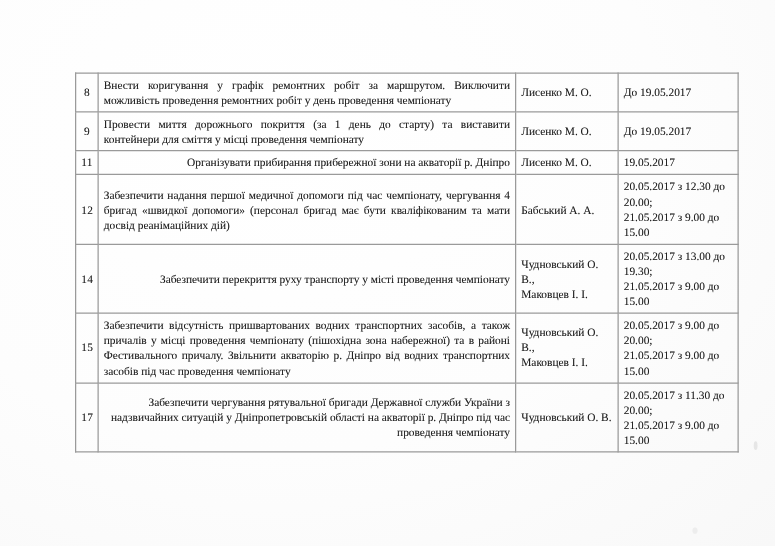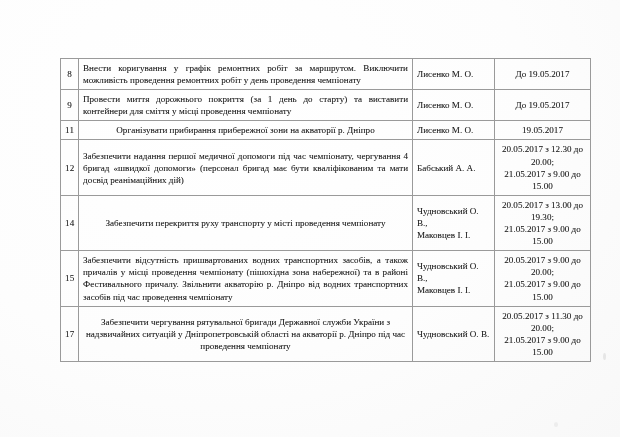--- a/index.html
+++ b/index.html
@@ -61,29 +61,29 @@
     letter-spacing: .2px;
   }
   .cell-desc {
     text-align: justify;
     text-justify: inter-word;
     hyphens: none;
     padding-left: 5px;
     padding-right: 5px;
   }
   .cell-desc.single {
-    text-align: center;
+    text-align: right;
   }
   .cell-resp {
     white-space: pre-line;
     padding-left: 3px;
     padding-right: 3px;
   }
   .cell-date {
-    text-align: center;
+    text-align: left;
     white-space: pre-line;
     padding-left: 5px;
     padding-right: 3px;
   }
 
   
   .doc-table td {
     text-shadow: 0 0 .25px rgba(40,40,40,.35);
   }
 </style>

